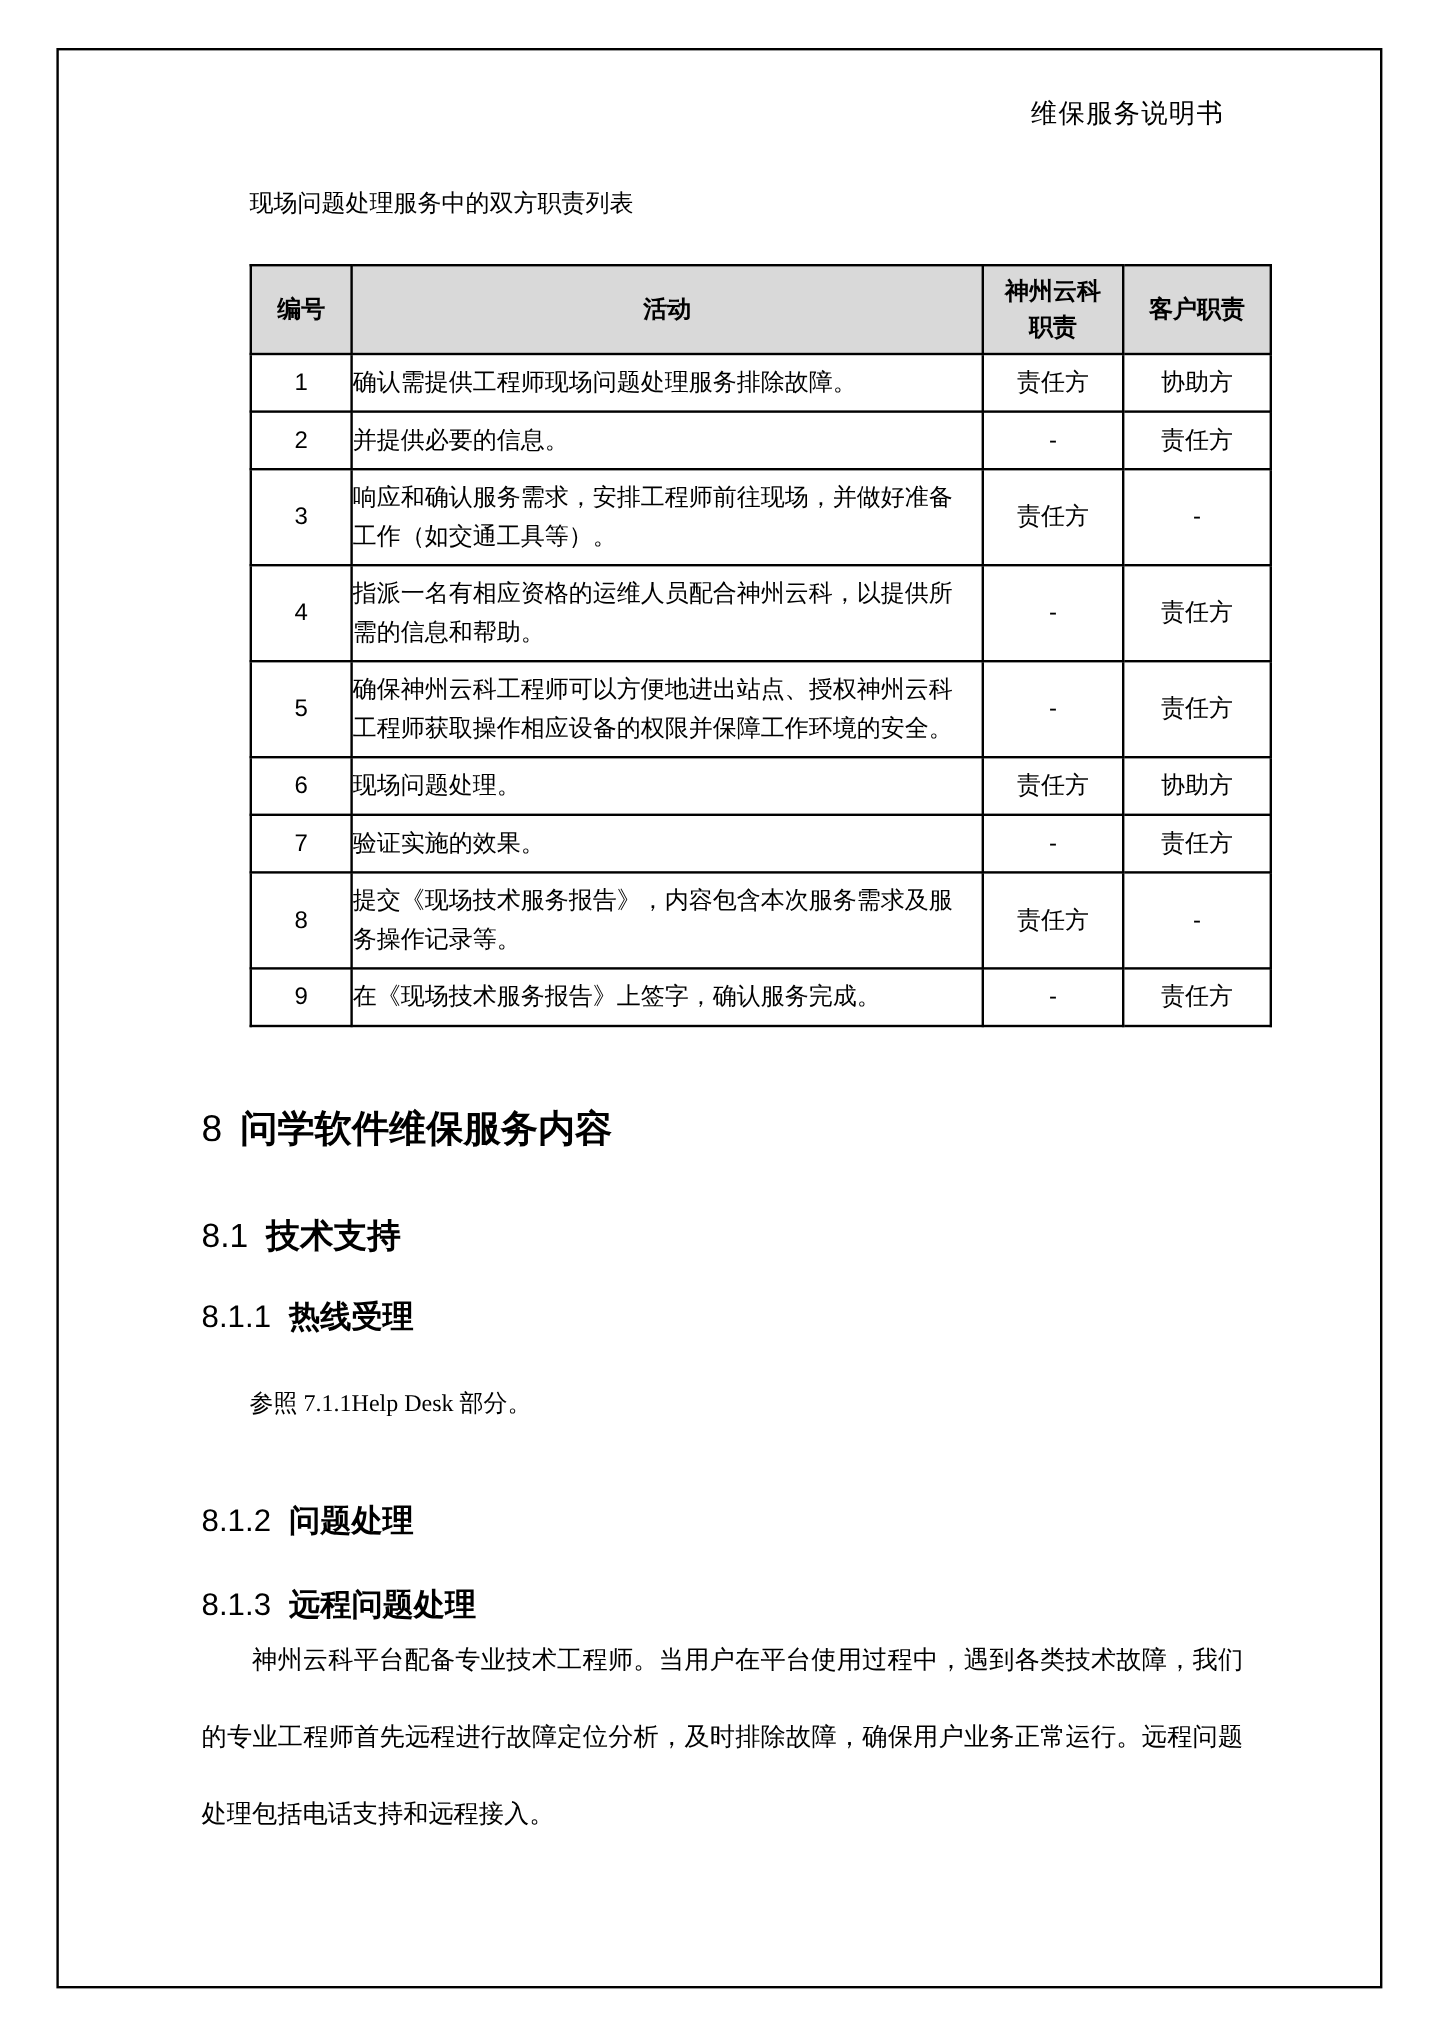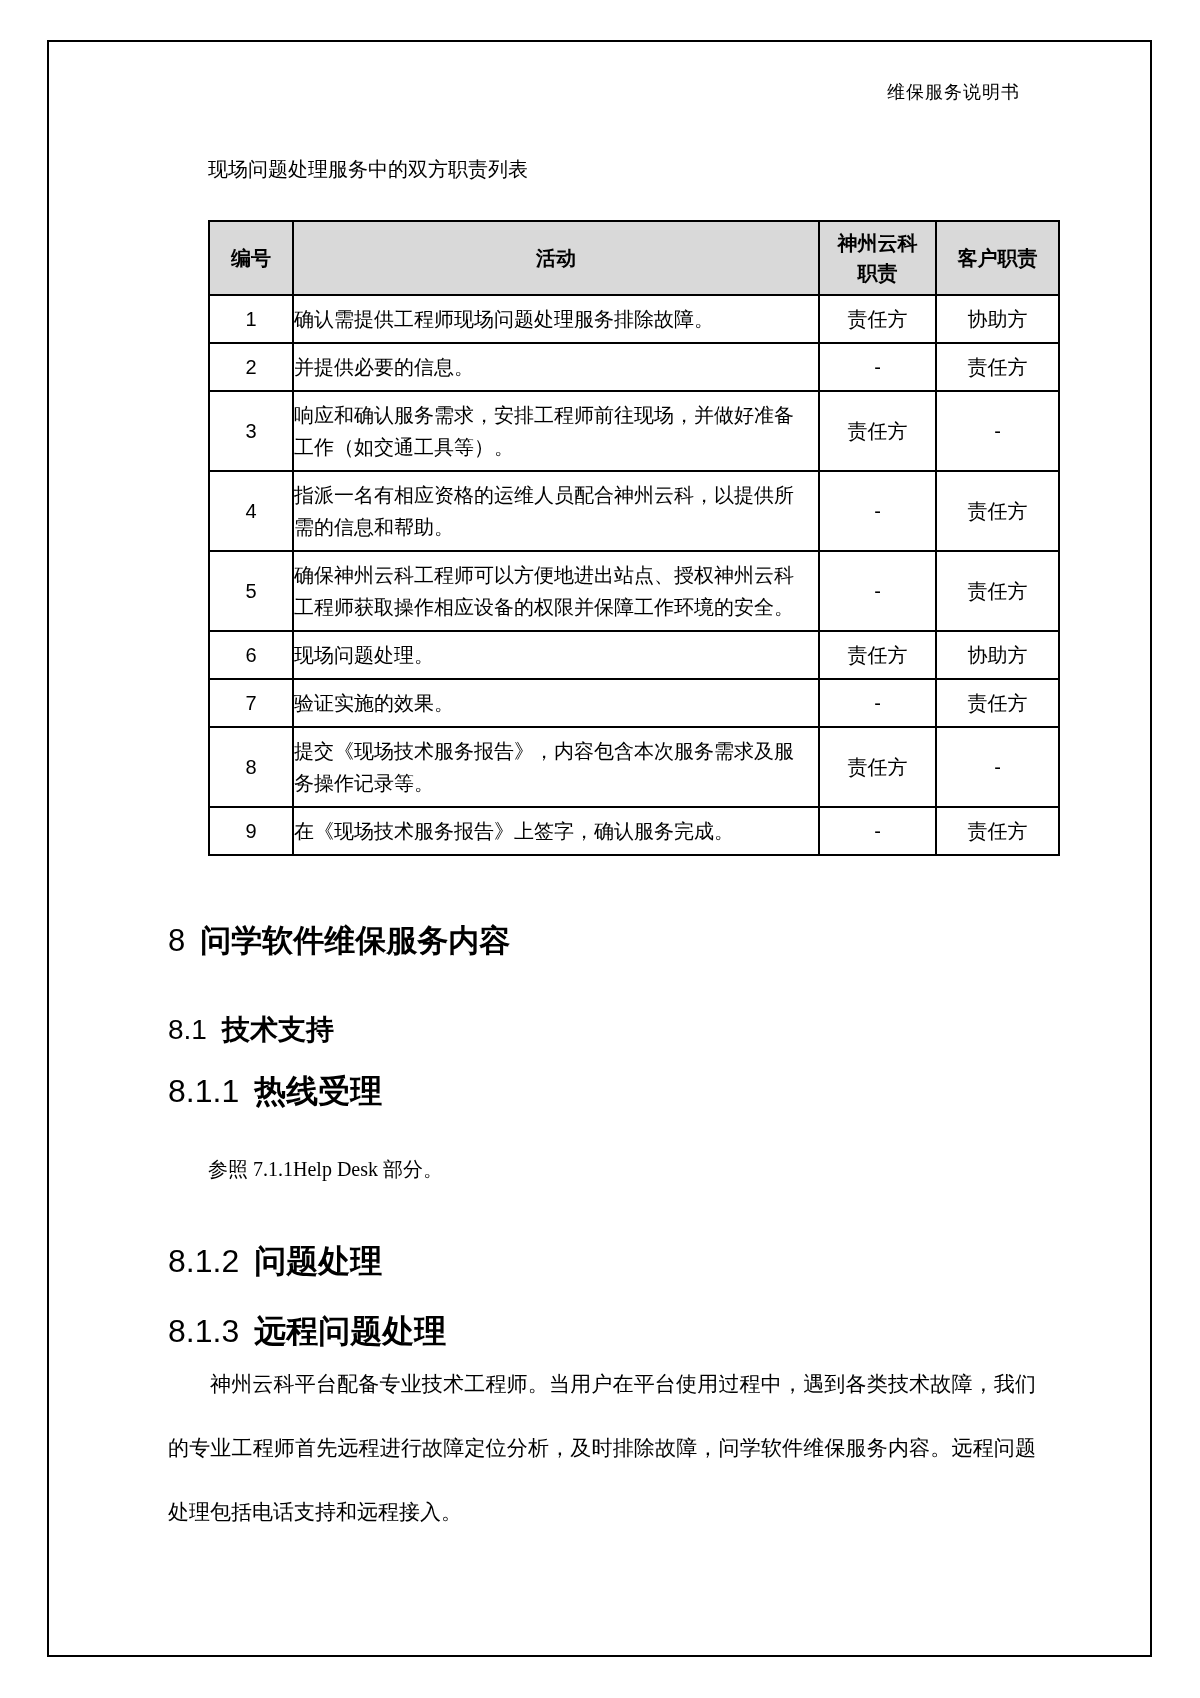--- a/index.html
+++ b/index.html
@@ -8,21 +8,21 @@
     font-family:"Liberation Sans","DejaVu Sans",sans-serif; color:#000;
     overflow:hidden;
   }
   .page-border {
     position:absolute; left:47px; top:40px; width:1105px; height:1617px;
     border:2px solid #000; box-sizing:border-box; pointer-events:none;
   }
   .doc-header {
     position:absolute; top:80px; right:180px;
     font-family:Liberation Sans, sans-serif;
-    font-size:18px; letter-spacing:1px;text-align:center;
+    font-size:22px; letter-spacing:1px;text-align:center;
   }
   .caption { position:absolute; left:208px; top:156px; font-size:20px; }
 
   table.resp-table {
     position:absolute; left:208px; top:220px; width:810px;
     border-collapse:collapse; table-layout:fixed;
   }
   .resp-table th, .resp-table td {
     border:2px solid #000; font-size:20px; line-height:32px;
     padding:7px 6px; text-align:center; vertical-align:middle;
@@ -34,21 +34,21 @@
   }
   .resp-table td.activity { text-align:left; padding-left:0; padding-right:10px;border-radius:19px; }
   .col-no { width:74px; } .col-act { width:516px; }
   .col-vendor { width:107px; } .col-cust { width:113px; }
 
   .heading { position:absolute; left:168px; white-space:nowrap; }
   .hnum  { font-weight:400; margin-right:15px; }
   .htext { font-weight:700; }
   .h-l1 { top:920px;  font-size:31px;text-align:right; }
   .h-l2 { top:1011px; font-size:28px; }
-  .h-l3 { font-size:32px; }
+  .h-l3 { font-size:26px;margin-top:10px; }
   .h-811 { top:1070px; }
   .h-812 { top:1240px; }
   .h-813 { top:1310px; }
 
   .ref-para {
     position:absolute; left:208px; top:1156px; margin:0;
     font-family:"Liberation Serif","DejaVu Serif",serif; font-size:20px;text-align:center;
   }
   .body-para {
     position:absolute; left:168px; top:1352px; width:868px; margin:0;
@@ -155,16 +155,16 @@
   <p class="ref-para">参照 7.1.1Help Desk 部分。</p>
 
   <div class="heading h-l3 h-812">
     <span class="hnum">8.1.2</span><span class="htext">问题处理</span>
   </div>
 
   <div class="heading h-l3 h-813">
     <span class="hnum">8.1.3</span><span class="htext">远程问题处理</span>
   </div>
 
-  <p class="body-para">神州云科平台配备专业技术工程师。当用户在平台使用过程中，遇到各类技术故障，我们的专业工程师首先远程进行故障定位分析，及时排除故障，问学软件维保服务内容。远程问题处理包括电话支持和远程接入。</p>
+  <p class="body-para">神州云科平台配备专业技术工程师。当用户在平台使用过程中，遇到各类技术故障，我们的专业工程师首先远程进行故障定位分析，及时排除故障，确保用户业务正常运行。远程问题处理包括电话支持和远程接入。</p>
 
 
 </div>
 
 </body></html>

